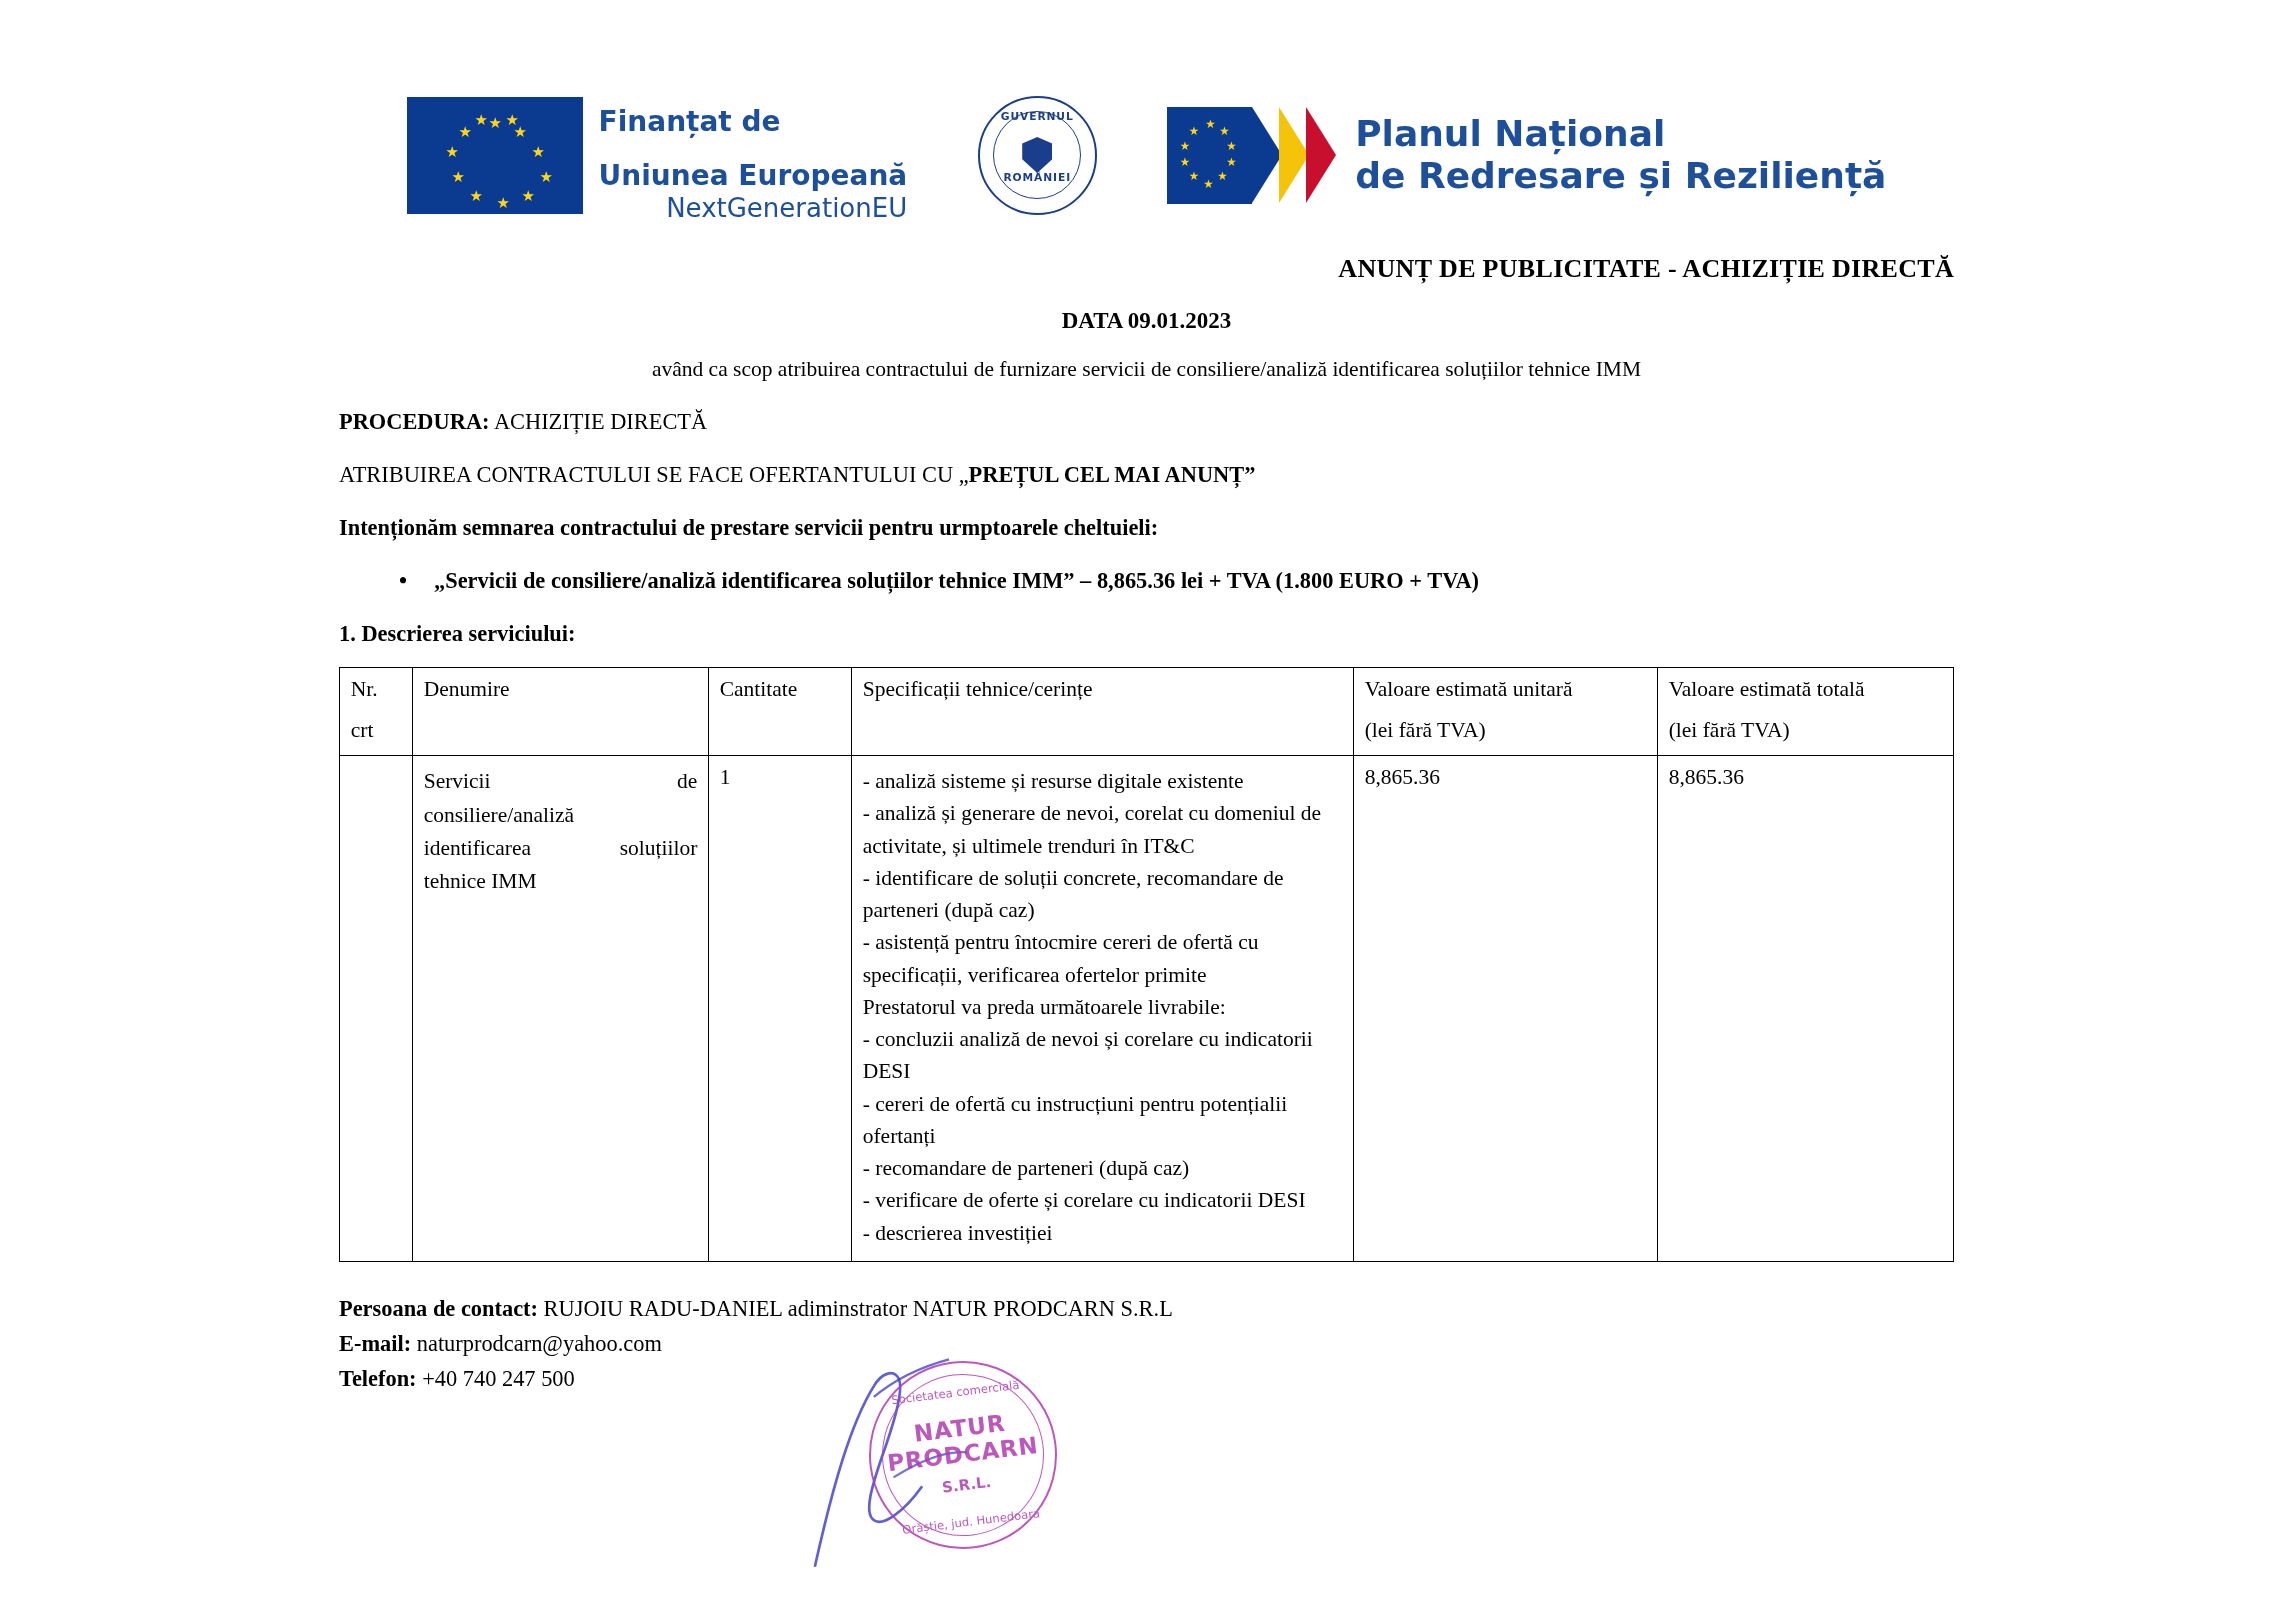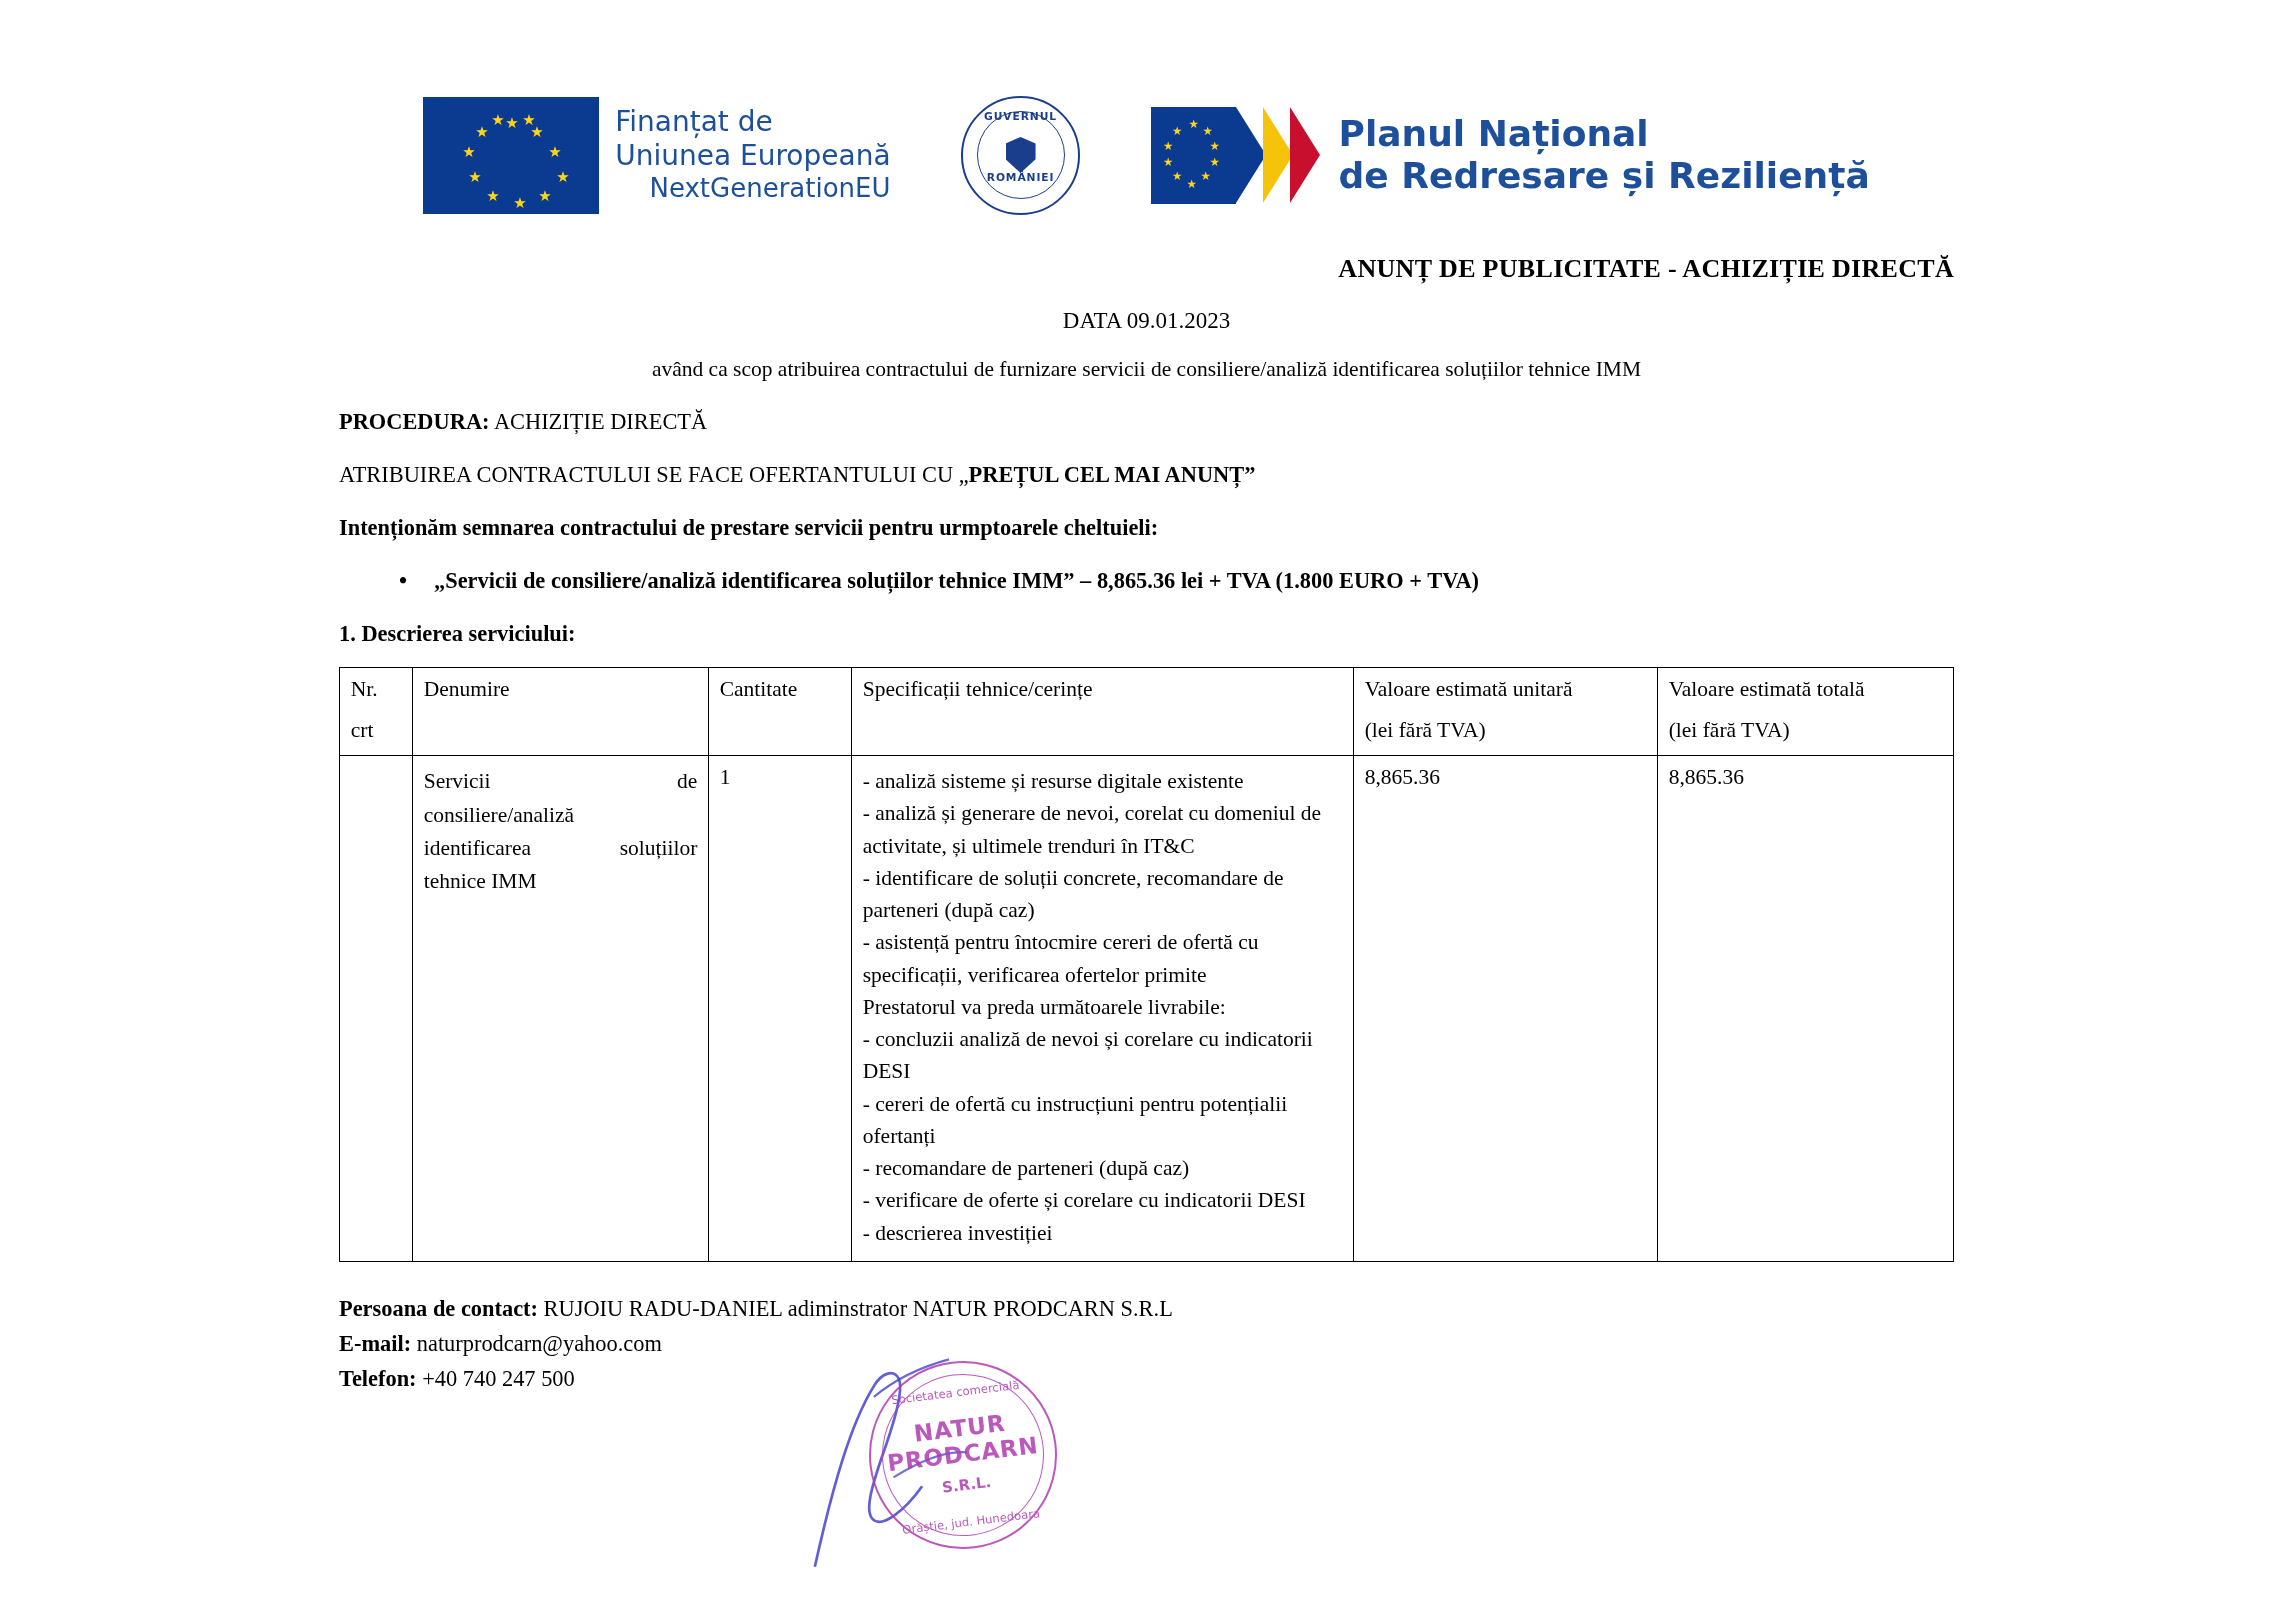--- a/index.html
+++ b/index.html
@@ -49,22 +49,23 @@
     color: #ffd617;
     font-size: 15px;
     line-height: 1;
   }
   .eu-text {
     font-family: "DejaVu Sans", sans-serif;
     color: #1d4f9b;
     line-height: 1.23;
   }
   .eu-text .l1, .eu-text .l2 {
-    font-weight: normal;
+    font-weight: bold;
     font-size: 28px;
+    margin-top: 20px;
   }
   .eu-text .l3 {
     font-size: 26px;
     font-weight: normal;
     text-align: right;
   }
 
   .gov-block {
     display: flex;
     flex-direction: column;
@@ -168,21 +169,21 @@
   }
   .title {
     text-align: right;
     font-weight: bold;
     font-size: 26px;
     margin-top: 41px;
     letter-spacing: 0.3px;
   }
   .subtitle {
     text-align: center;
-    font-weight: normal;
+    font-weight: bold;
     font-size: 23px;
     margin-top: 24px;
   }
   .scope {
     text-align: center;
     font-size: 21.5px;
     margin-top: 23px;
   }
   .para {
     font-size: 22.4px;

